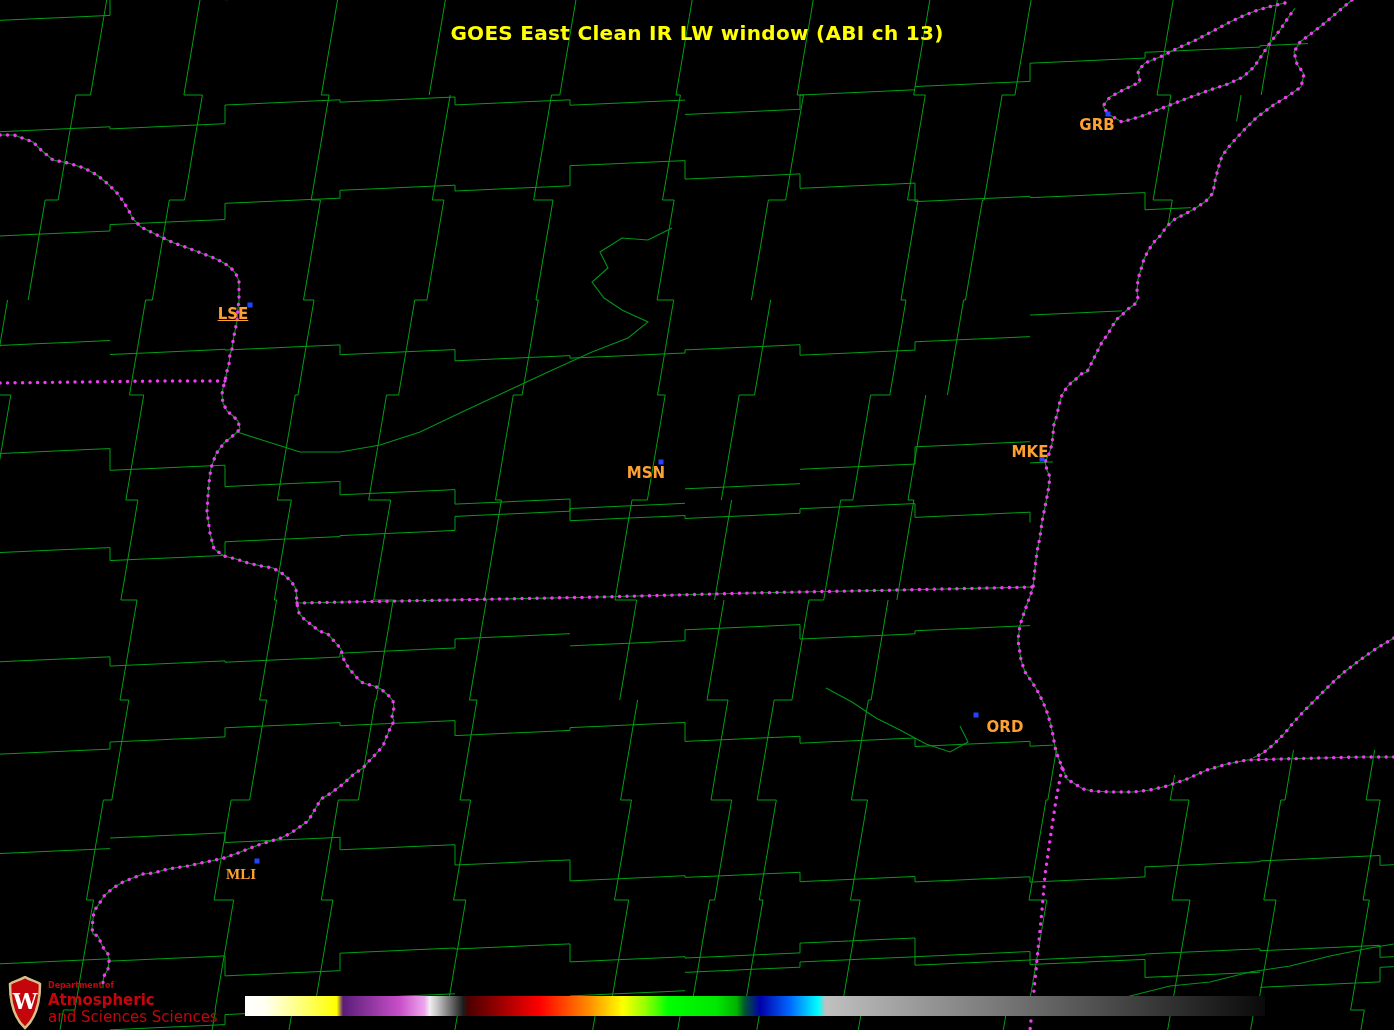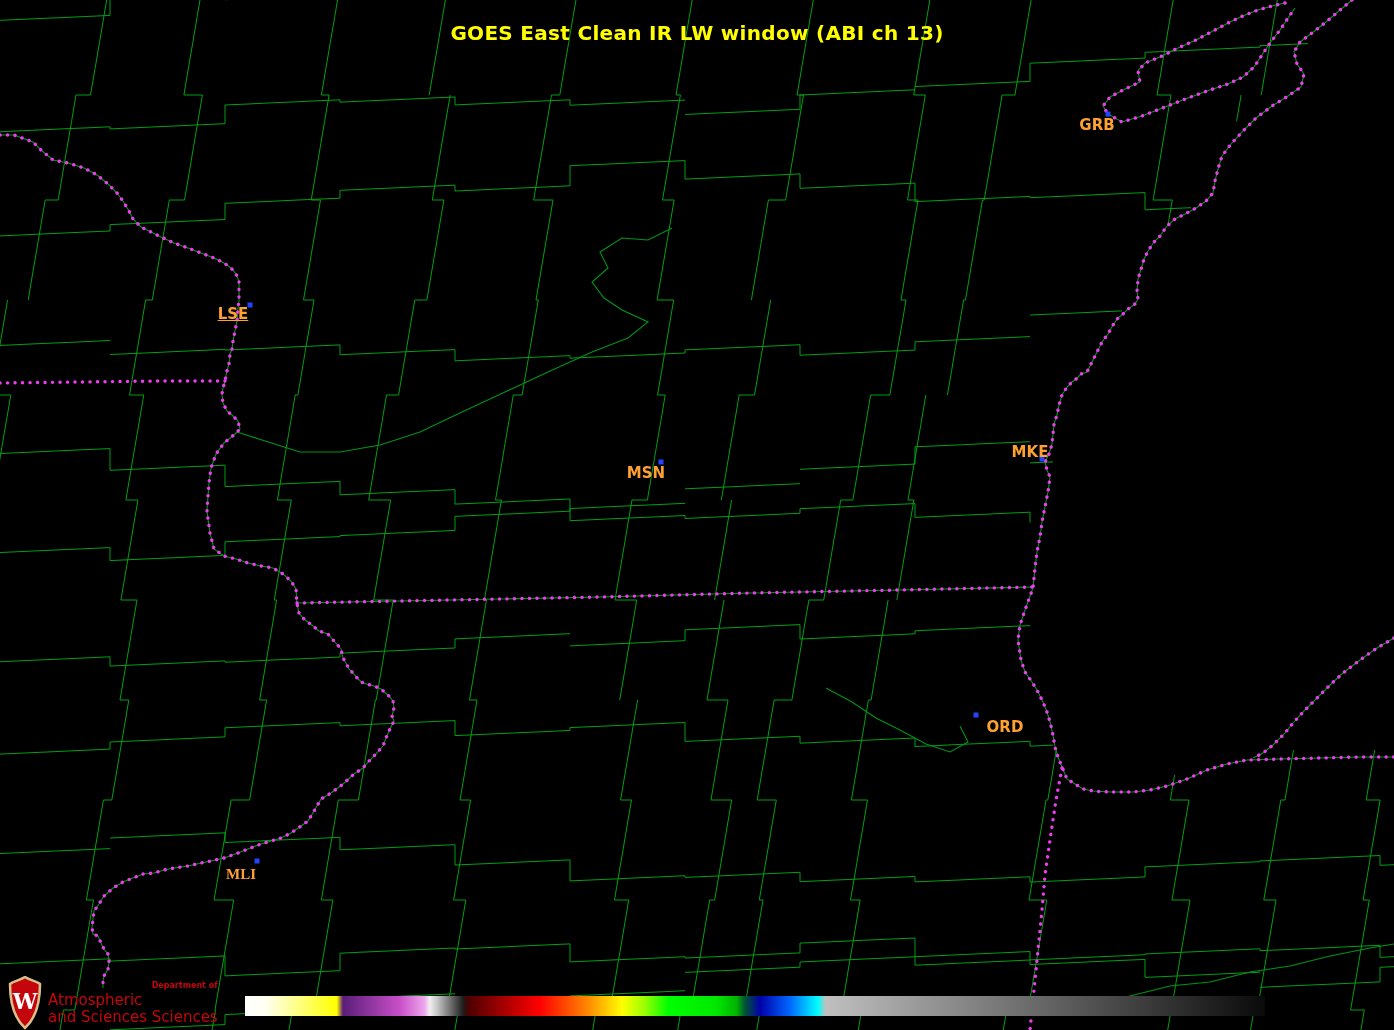--- a/index.html
+++ b/index.html
@@ -11,22 +11,22 @@
   #title-line1{top:21px;}
   #title-line2{top:45px;}
   .station-label{position:absolute;color:#ffa132;font-size:15px;font-weight:bold;
                  transform:translate(-50%,-50%);white-space:nowrap;}
   .station-dot{position:absolute;width:5px;height:5px;background:#2244ff;
                transform:translate(-50%,-50%);}
   #colorbar{position:absolute;}
   #logo{position:absolute;left:8px;top:976px;display:flex;align-items:flex-start;}
   #crest{width:34px;height:54px;}
   #logo-text{margin-left:6px;color:#c5050c;line-height:1;}
-  #logo-dept{font-size:8px;margin-top:6px;font-weight:bold;text-align:right;}
-  #logo-name1{font-size:15px;margin-top:3px;font-weight:400;}
+  #logo-dept{font-size:8px;margin-top:6px;font-weight:bold;}
+  #logo-name1{font-size:15px;margin-top:3px;font-weight:700;}
   #logo-name2{font-size:15px;margin-top:2px;font-weight:500;}
 </style>
 </head>
 <body>
 
 <div id="screen">
 
   <svg id="map-svg" width="1394" height="1030">
       <polyline points="-10.0,20.8 14.0,19.7 38.0,18.6 62.0,17.6 86.0,16.5 110.0,15.4 110.0,-3.9 133.0,-4.9 156.0,-5.9 179.0,-7.0 202.0,-8.0 225.0,-9.0 225.0,-0.3 248.0,-1.3 271.0,-2.4 294.0,-3.4 317.0,-4.4 340.0,-5.5 340.0,-9.6 363.0,-10.7 386.0,-11.7 409.0,-12.7 432.0,-13.8 455.0,-14.8 455.0,-26.2 478.0,-27.3 501.0,-28.3 524.0,-29.3 547.0,-30.4 570.0,-31.4 570.0,-21.3 593.0,-22.3 616.0,-23.4 639.0,-24.4 662.0,-25.4 685.0,-26.5 685.0,-41.6 708.0,-42.7 731.0,-43.7 754.0,-44.7 777.0,-45.8 800.0,-46.8 800.0,-46.0 823.0,-47.0 846.0,-48.1 869.0,-49.1 892.0,-50.1 915.0,-51.2 915.0,-57.0 938.0,-58.0 961.0,-59.0 984.0,-60.1 1007.0,-61.1 1030.0,-62.1 1030.0,-60.6 1053.0,-61.6 1076.0,-62.7 1099.0,-63.7 1122.0,-64.8 1145.0,-65.8 1145.0,-44.8 1168.0,-45.8 1191.0,-46.8 1214.0,-47.9 1237.0,-48.9 1260.0,-49.9 1260.0,-33.3 1284.0,-34.4 1308.0,-35.5 1332.0,-36.6 1356.0,-37.6 1380.0,-38.7 1380.0,-54.4 1404.0,-55.5" fill="none" stroke="#00a014" stroke-width="1"></polyline>
       <polyline points="-10.0,132.2 14.0,131.1 38.0,130.0 62.0,128.9 86.0,127.9 110.0,126.8 110.0,128.9 133.0,127.9 156.0,126.8 179.0,125.8 202.0,124.7 225.0,123.7 225.0,105.0 248.0,104.0 271.0,102.9 294.0,101.9 317.0,100.8 340.0,99.8 340.0,102.2 363.0,101.1 386.0,100.1 409.0,99.1 432.0,98.0 455.0,97.0 455.0,104.9 478.0,103.9 501.0,102.9 524.0,101.8 547.0,100.8 570.0,99.8 570.0,105.2 593.0,104.2 616.0,103.2 639.0,102.1 662.0,101.1 685.0,100.1" fill="none" stroke="#00a014" stroke-width="1"></polyline>

